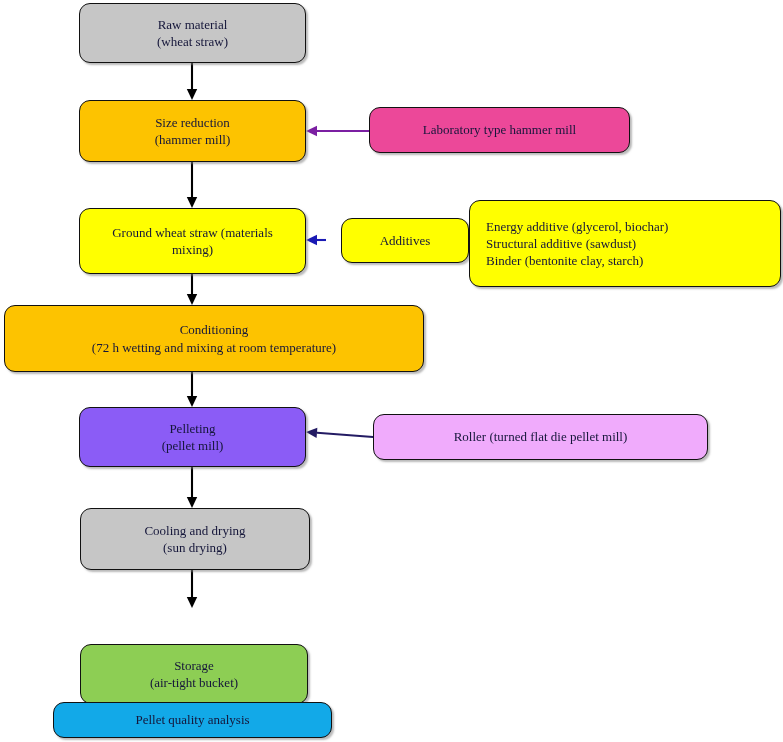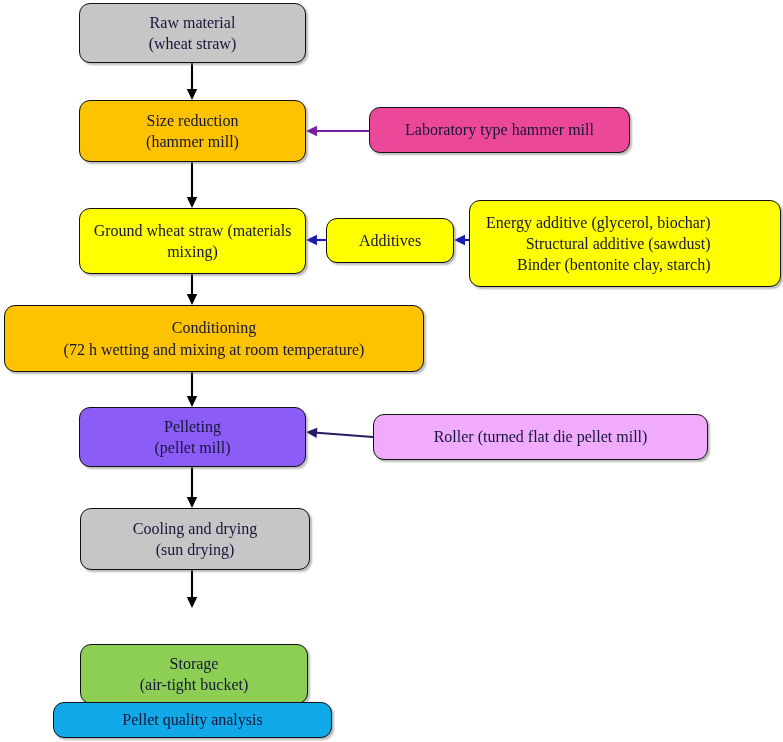--- a/index.html
+++ b/index.html
@@ -8,28 +8,28 @@
   .node{
     position:absolute;
     box-sizing:border-box;
     border:1px solid #111111;
     border-radius:11px;
     display:flex;
     align-items:center;
     justify-content:center;
     text-align:center;
     color:#15163a;
-    font-size:16px;
+    font-size:13px;
     line-height:1.32;
     padding:2px 8px;
     box-shadow:2px 2px 2px rgba(130,130,130,0.55);
   }
   .node span{display:block;white-space:pre-line;}
   .node.left-al{justify-content:flex-start;text-align:left;padding-left:16px;}
-  .node.left-al span{text-align:right;}
+  .node.left-al span{text-align:left;}
   svg.edges{position:absolute;left:0;top:0;width:783px;height:742px;overflow:visible;}
 </style>
 </head>
 <body>
 
 <div id="canvas">
   <svg class="edges" id="edge-layer">
       <g>
         <line x1="192" y1="63" x2="192" y2="89" stroke="#000000" stroke-width="2.1"></line>
         <polygon points="192,100 186.8,89 197.2,89" fill="#000000"></polygon>
@@ -84,21 +84,21 @@
         <span>Size reduction
 (hammer mill)</span>
       </div>
       <div class="node" style="left: 369px; top: 107px; width: 261px; height: 46px; background: #ec4899;">
         <span>Laboratory type hammer mill</span>
       </div>
       <div class="node" style="left: 79px; top: 208px; width: 227px; height: 66px; background: rgb(255, 255, 0);">
         <span>Ground wheat straw (materials
 mixing)</span>
       </div>
-      <div class="node" style="left: 326px; top: 218px; width: 128px; height: 45px; background: rgb(255, 255, 0); text-align: right;">
+      <div class="node" style="left: 341px; top: 218px; width: 128px; height: 45px; background: rgb(255, 255, 0); text-align: right;">
         <span>Additives</span>
       </div>
       <div class="node left-al" style="left: 469px; top: 200px; width: 312px; height: 87px; background: rgb(255, 255, 0);">
         <span>Energy additive (glycerol, biochar)
 Structural additive (sawdust)
 Binder (bentonite clay, starch)</span>
       </div>
       <div class="node" style="left: 4px; top: 305px; width: 420px; height: 67px; background: rgb(253, 195, 0);">
         <span>Conditioning
 (72 h wetting and mixing at room temperature)</span>

